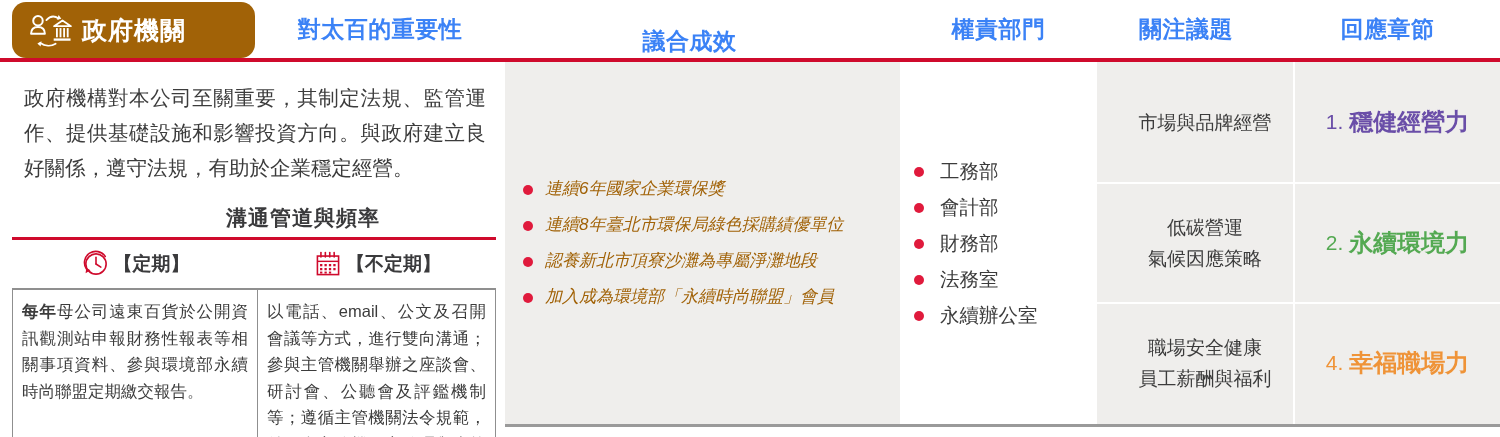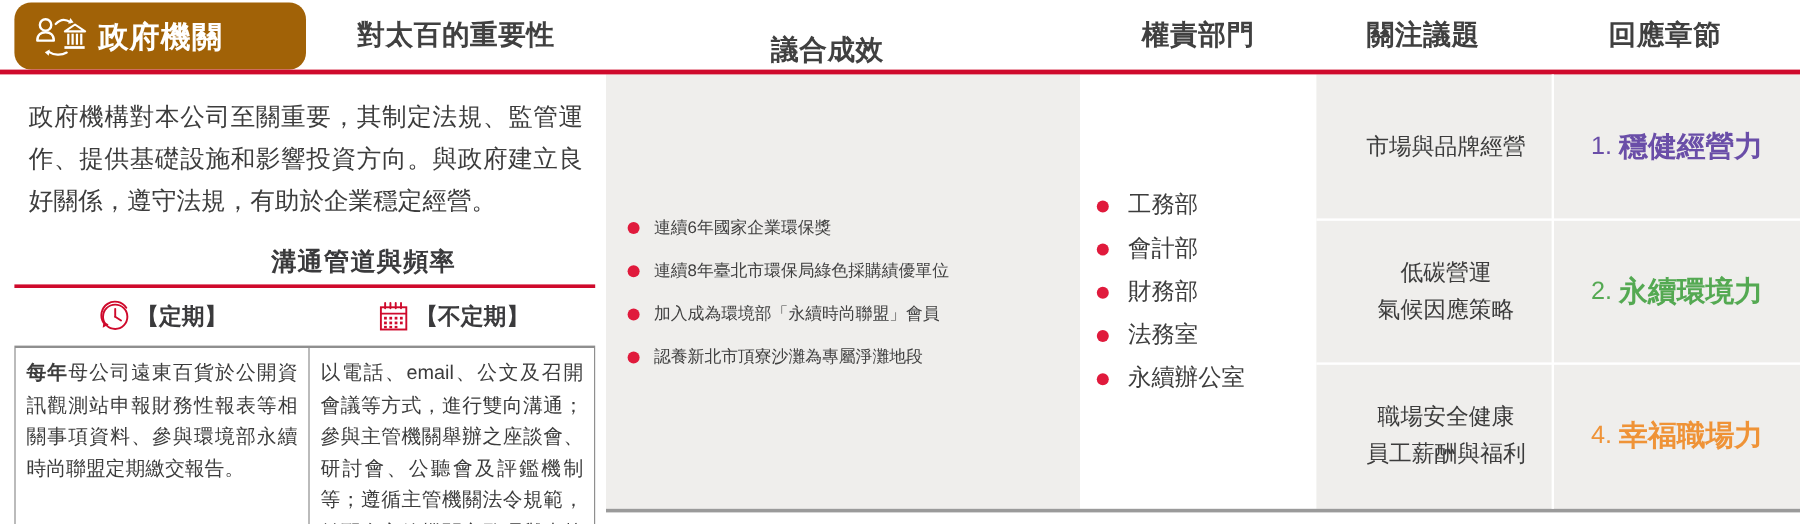--- a/index.html
+++ b/index.html
@@ -53,21 +53,21 @@
   }
   .col-head {
     position: absolute;
     top: 0;
     height: 58px;
     display: flex;
     align-items: center;
     justify-content: center;
     font-size: 23px;
     font-weight: bold;
-    color: #404040;
+    color: #3b82f6;
     letter-spacing: 0.5px;
     white-space: nowrap;
   }
   .head-rule {
     position: absolute;
     left: 0; top: 58px;
     width: 1500px;
     height: 4px;
     background: #cf0a2c;
   }
@@ -179,24 +179,25 @@
     align-items: center;
   }
   .c2 ul {
     list-style: none;
     margin: 0;
     padding: 0 0 0 18px;
   }
   .c2 li {
     position: relative;
     padding-left: 22px;
-    font-size: 14px;
+    font-size: 17px;
     line-height: 36px;
-    color: #404040;
-    white-space: nowrap;
+    color: #a16207;
+    white-space: nowrap;
+    font-style: italic;
   }
   .c2 li::before {
     content: "";
     position: absolute;
     left: 0; top: 14px;
     width: 10px; height: 10px;
     border-radius: 50%;
     background: #e01a3c;
   }
 
@@ -393,22 +394,22 @@
     <div class="freq-body right">
       <span>以電話、email、公文及召開會議等方式，進行雙向溝通；參與主管機關舉辦之座談會、研討會、公聽會及評鑑機制等；遵循主管機關法令規範，並配合主管機關之監理與查核及積極支持政府政策。</span>
     </div>
 
   </div>
 
   <div class="c2">
     <ul>
       <li>連續6年國家企業環保獎</li>
       <li>連續8年臺北市環保局綠色採購績優單位</li>
+      <li>認養新北市頂寮沙灘為專屬淨灘地段</li>
       <li>加入成為環境部「永續時尚聯盟」會員</li>
-      <li>認養新北市頂寮沙灘為專屬淨灘地段</li>
     </ul>
   </div>
 
   <div class="c3">
     <ul>
       <li>工務部</li>
       <li>會計部</li>
       <li>財務部</li>
       <li>法務室</li>
       <li>永續辦公室</li>

